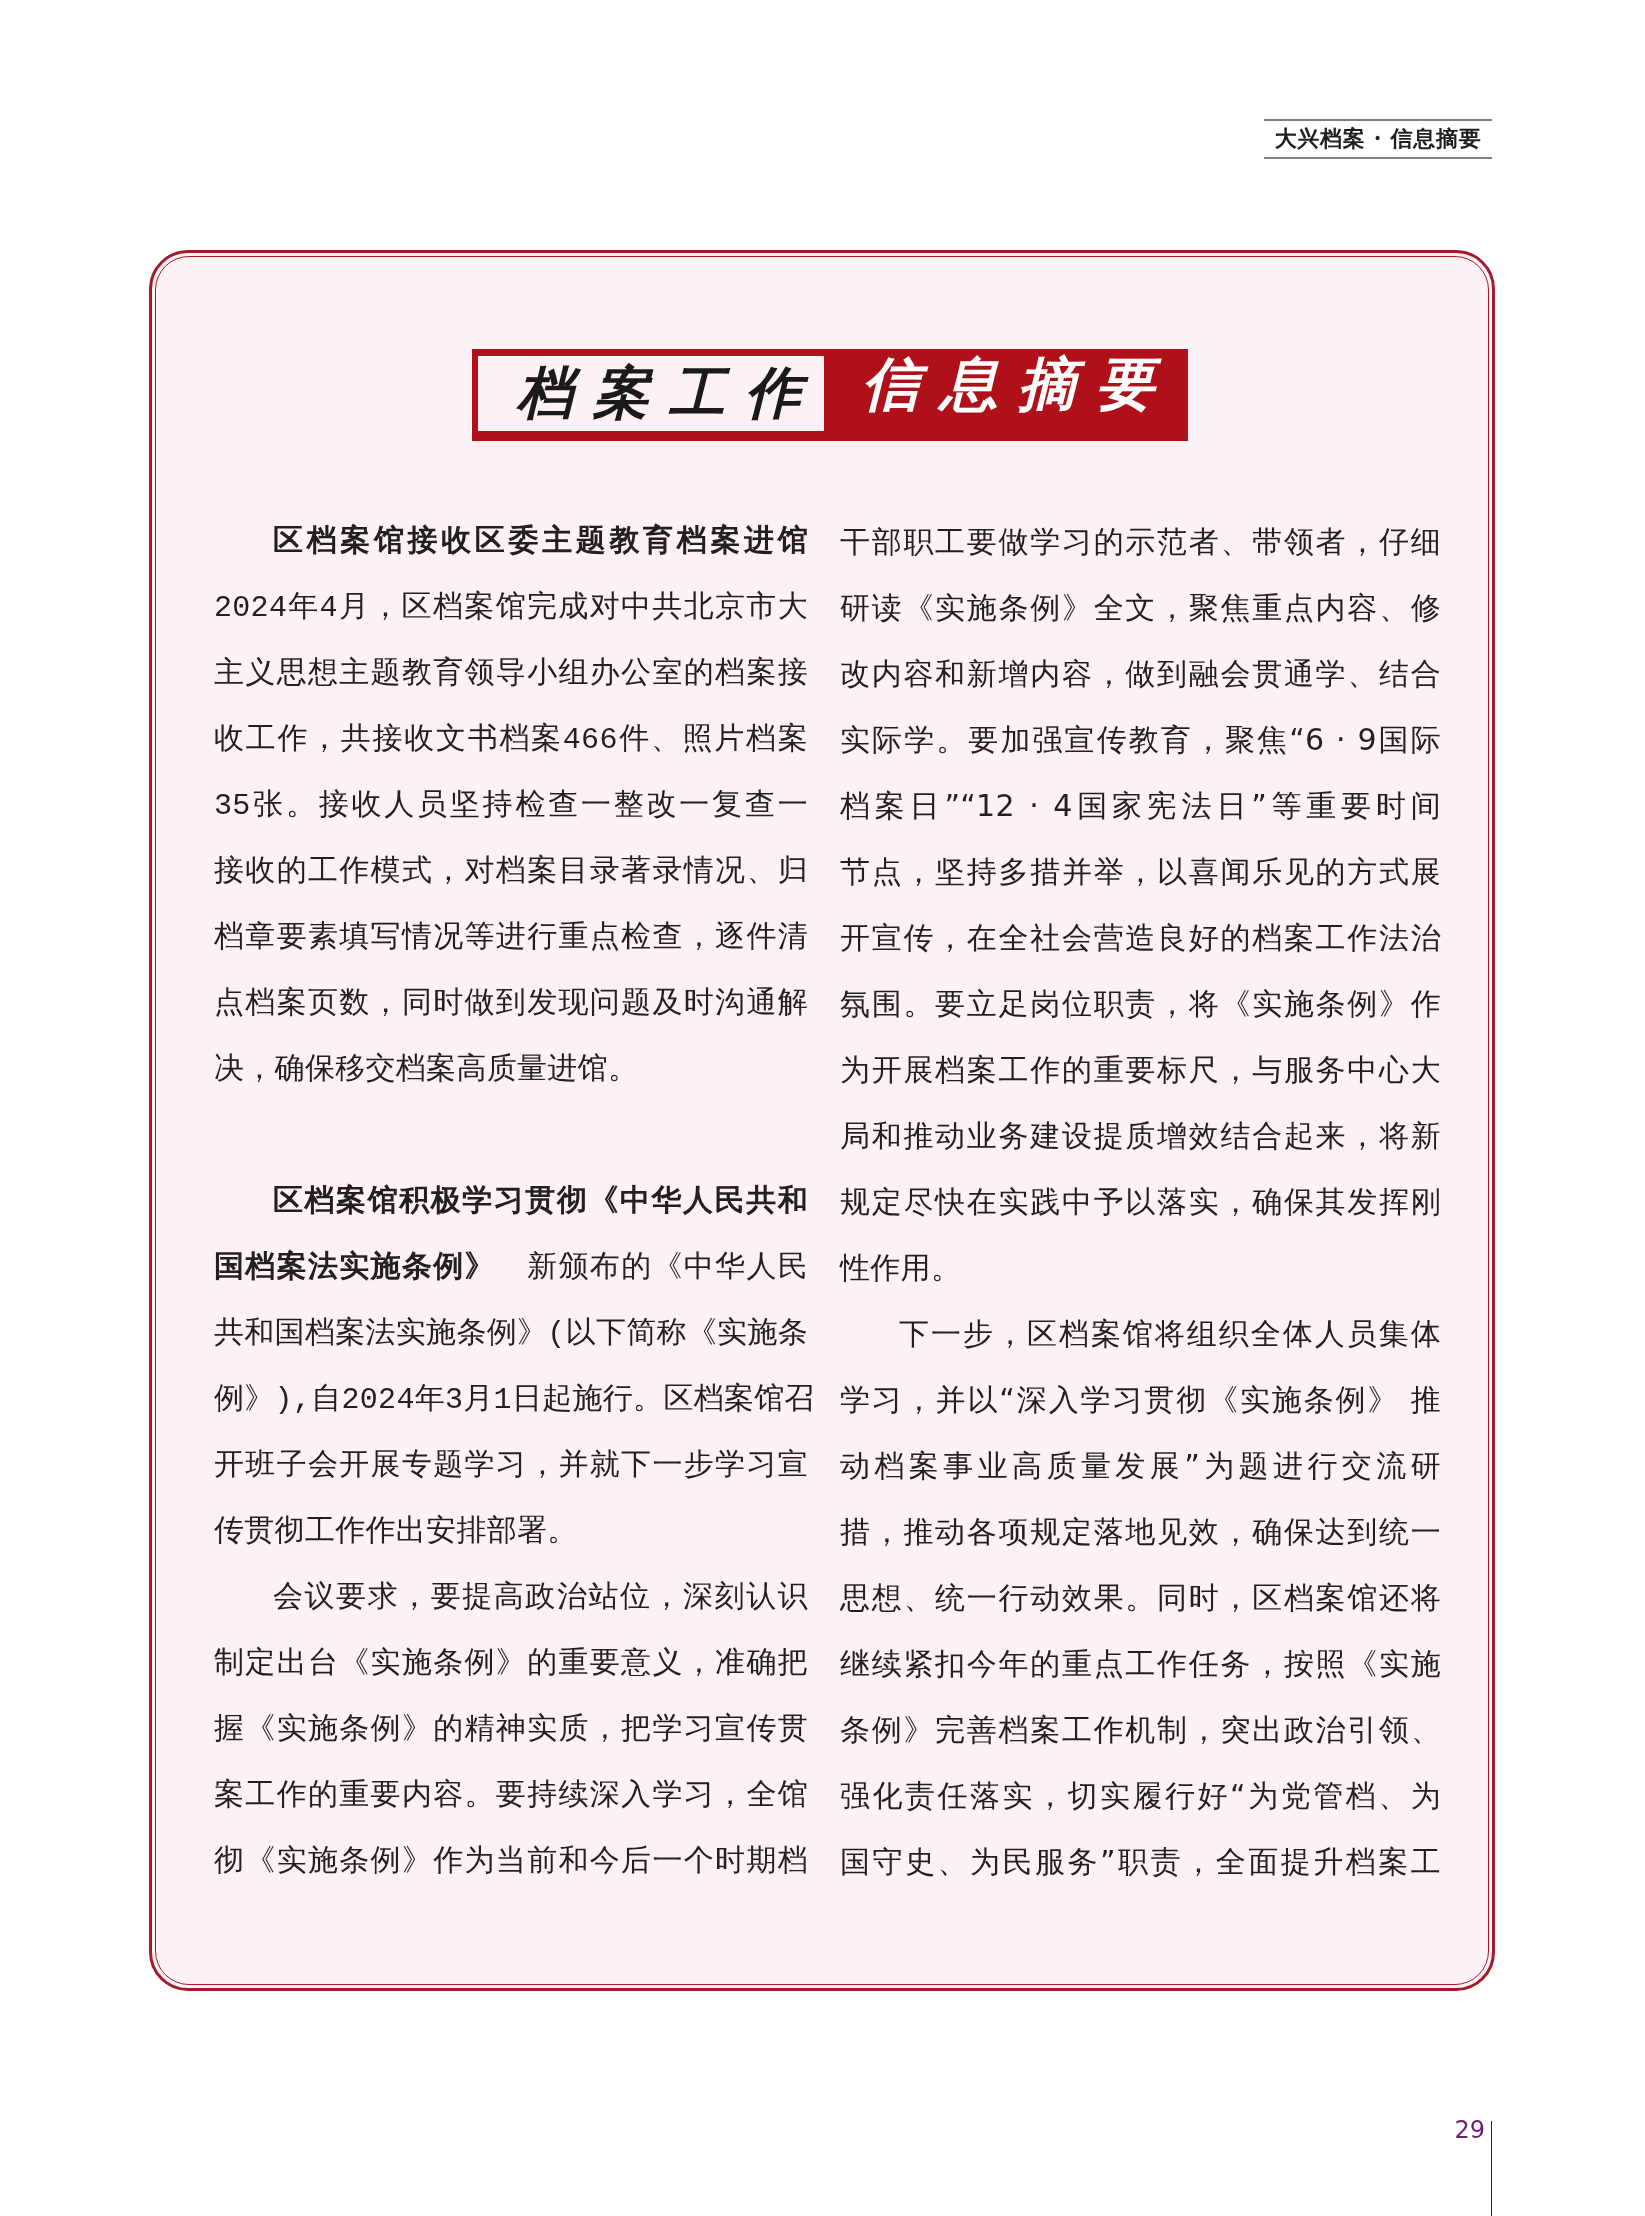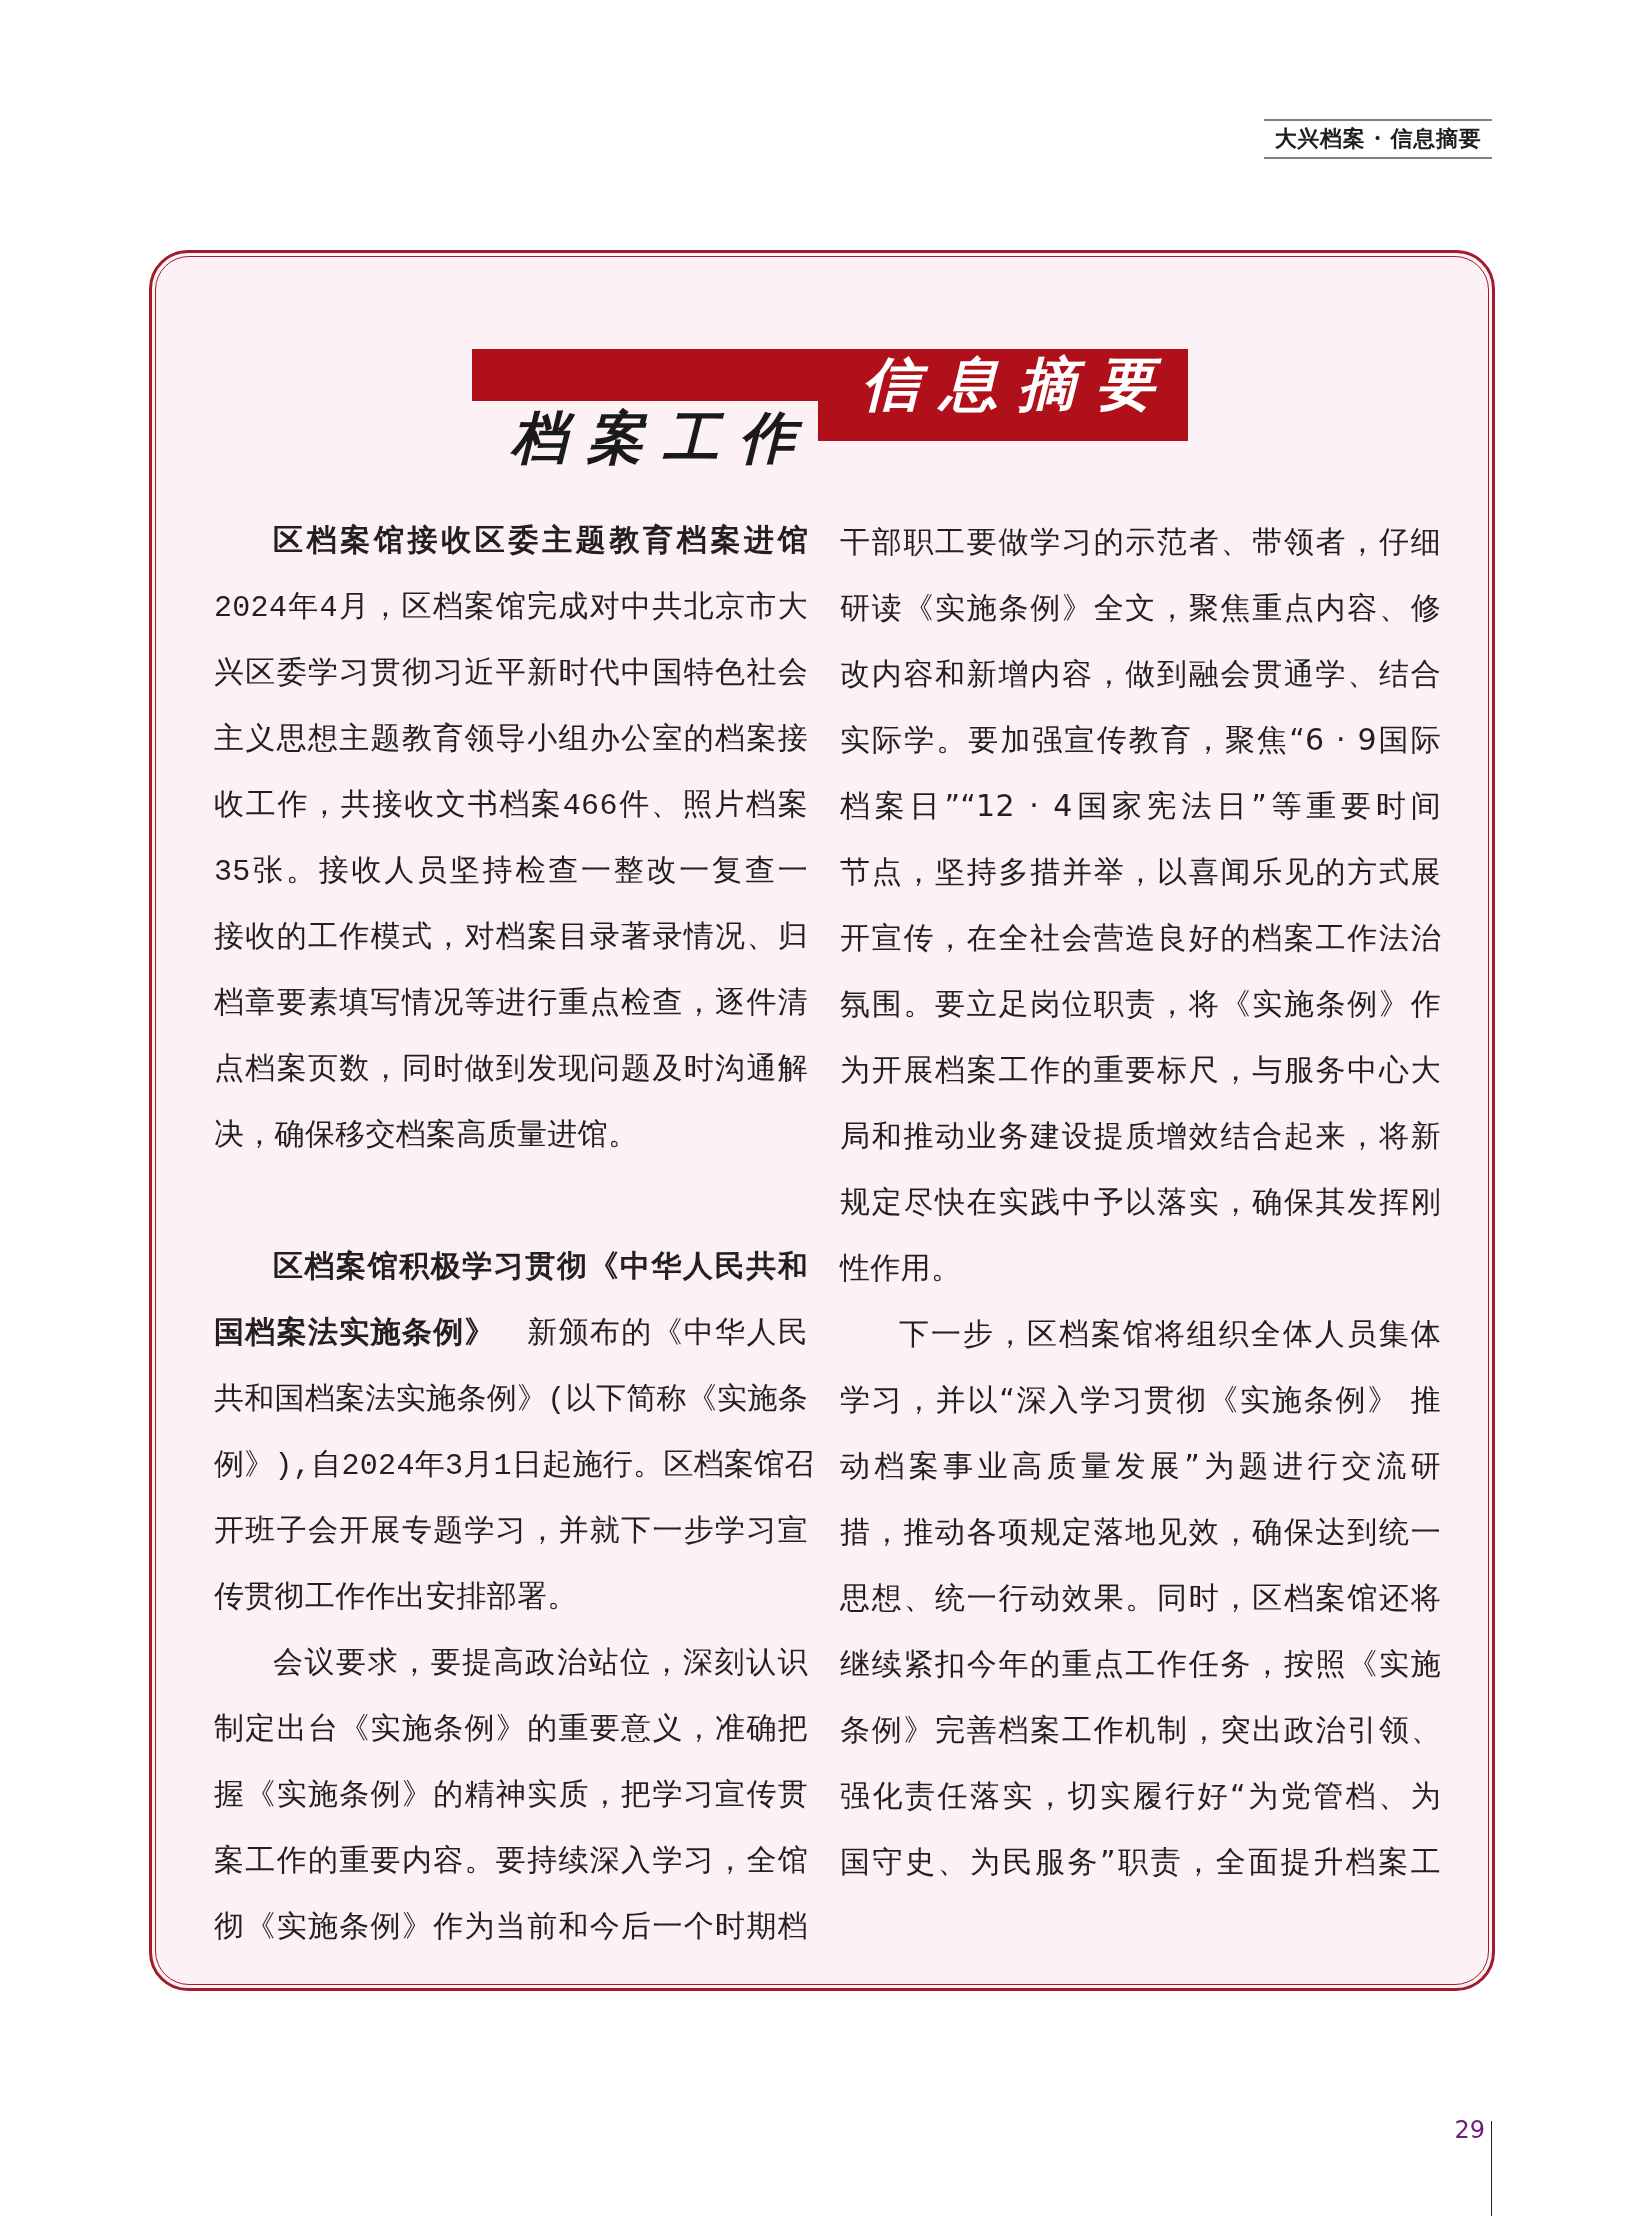--- a/index.html
+++ b/index.html
@@ -23,27 +23,26 @@
   }
   .frame-inner {
     position:absolute; left:155px; top:256px; width:1334px; height:1729px;
     border:1.3px solid #a31b2b; border-radius:34px; box-sizing:border-box;
   }
   .banner {
     position:absolute; left:472px; top:349px; width:716px; height:92px;
     background:#b0101a;
   }
   .banner-left {
-    position:absolute; left:0; top:7.4px; width:346px; height:75px;
+    position:absolute; left:6px; top:7.4px; width:346px; height:75px;
     background:#fcf2f5;
     display:flex; align-items:center; justify-content:center;
     font-family:"DejaVu Serif","Liberation Serif",serif; font-weight:bold;
     font-size:56px; color:#1a1a1a; letter-spacing:20px; padding-left:36px; box-sizing:border-box;
     font-style:italic;
-    margin-top:45px;
   }
   .banner-right {
     position:absolute; left:356px; top:0; width:360px; height:72px;
     display:flex; align-items:center; justify-content:center;
     font-family:"DejaVu Serif","Liberation Serif",serif; font-weight:bold;
     font-size:58px; color:#ffffff; letter-spacing:20px; padding-left:20px; box-sizing:border-box;
     font-style:italic;
   }
   .col {
     position:absolute; top:509px; width:594px;
@@ -85,21 +84,20 @@
     <span>档案工作</span>
   </div>
   <div class="banner-right">
     <span>信息摘要</span>
   </div>
 </div>
 
 <div class="col col-left" id="col-left">
     <div class="line heading indent">区档案馆接收区委主题教育档案进馆</div>
     <div class="line ">2024年4月，区档案馆完成对中共北京市大</div>
-    <div class="line ">兴区委学习贯彻习近平新时代中国特色社会</div>
     <div class="line ">主义思想主题教育领导小组办公室的档案接</div>
     <div class="line ">收工作，共接收文书档案466件、照片档案</div>
     <div class="line ">35张。接收人员坚持检查一整改一复查一</div>
     <div class="line ">接收的工作模式，对档案目录著录情况、归</div>
     <div class="line ">档章要素填写情况等进行重点检查，逐件清</div>
     <div class="line ">点档案页数，同时做到发现问题及时沟通解</div>
     <div class="line last">决，确保移交档案高质量进馆。</div>
     <div class="line blank last">&nbsp;</div>
     <div class="line heading indent">区档案馆积极学习贯彻《中华人民共和</div>
     <div class="line mixed"><span class="h">国档案法实施条例》</span><span>　新颁布的《中华人民</span></div>

